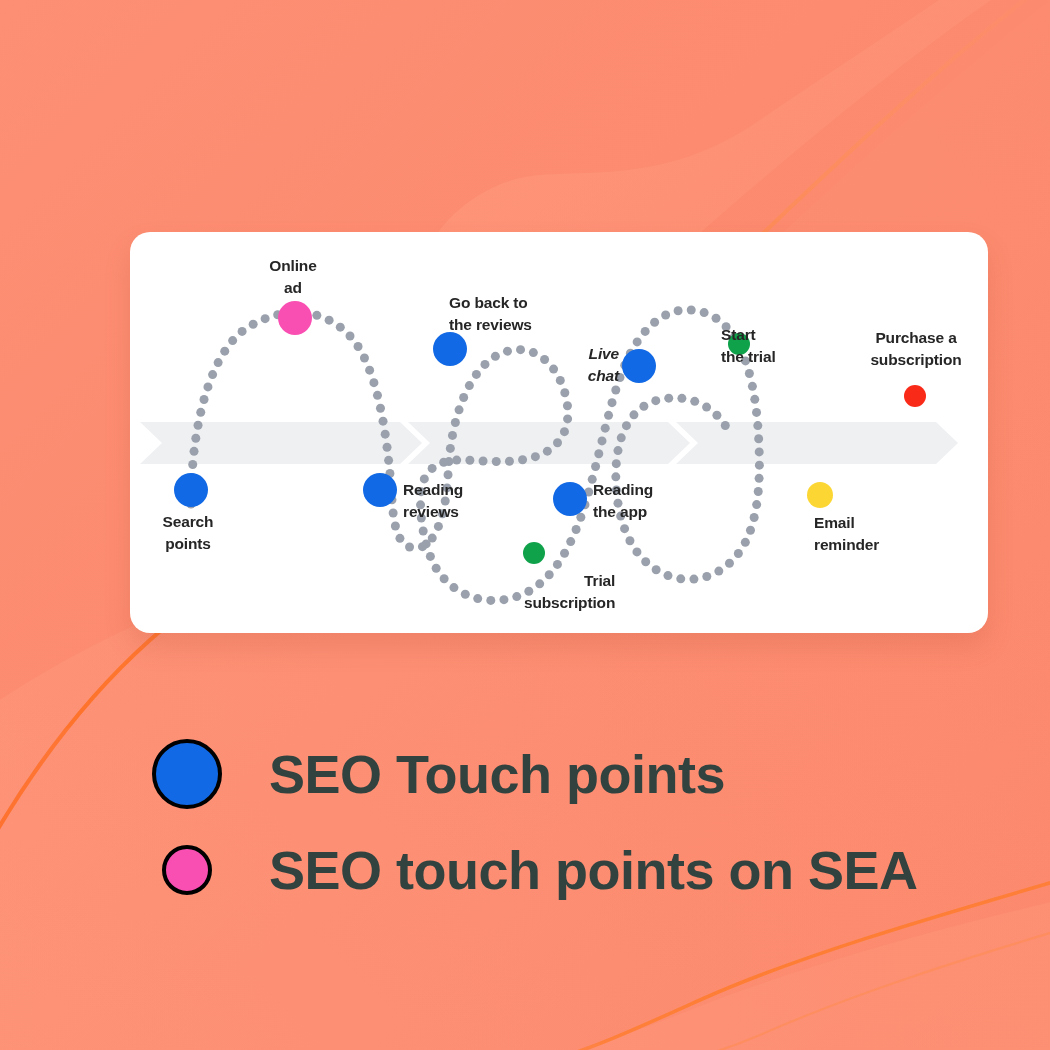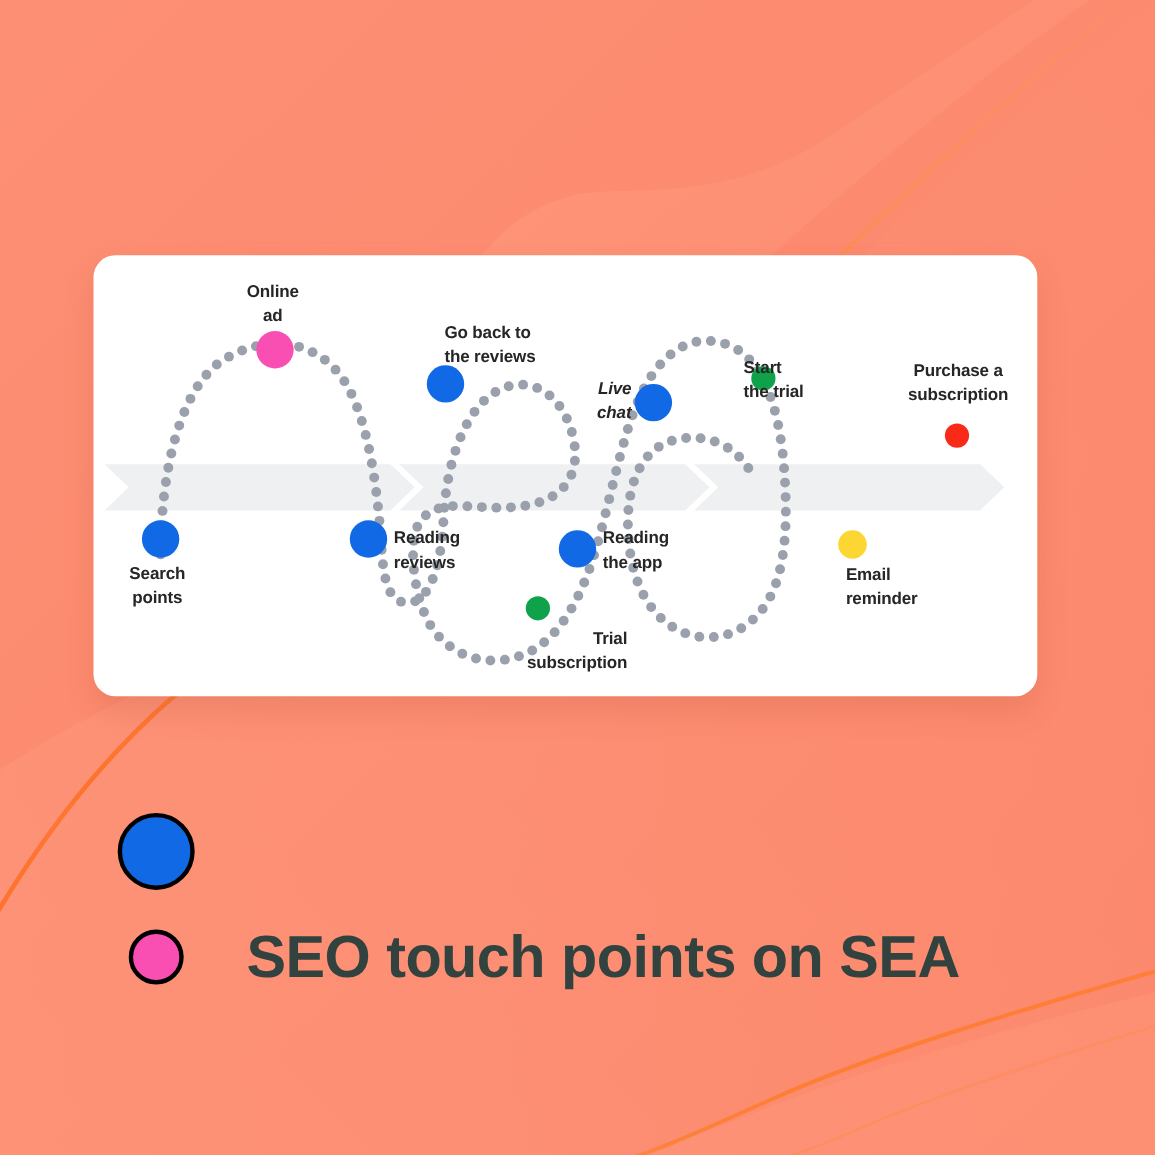--- a/index.html
+++ b/index.html
@@ -3,21 +3,21 @@
 <meta charset="utf-8">
 <style>
   html,body{margin:0;padding:0;}
   body{
     width:1050px;height:1050px;overflow:hidden;
     font-family:"Liberation Sans", sans-serif;
     background:#FD8A70;
     position:relative;
   }
   #bg{position:absolute;inset:0;z-index:0;}
-  #stage{position:absolute;inset:0;z-index:2;}
+  #stage{position:absolute;inset:0;z-index:2;margin-left:45px;}
 
   
   .card{
     position:absolute;left:85px;top:232px;width:858px;height:401px;
     background:#ffffff;border-radius:20px;
     box-shadow:0 14px 26px rgba(180,70,50,0.18);
   }
 
   
   .diagram{position:absolute;left:85px;top:232px;width:858px;height:401px;}
@@ -333,20 +333,21 @@
   <div class="nlabel l" style="left:769px;top:512px;">Email
 reminder</div>
 
   <div class="nlabel c" style="left:871px;top:327px;">Purchase a
 subscription</div>
 
   <div class="legend">
 
     <div class="lrow r1">
       <span class="swatch sw-big" id="sw0" style="background: rgb(18, 105, 229);"></span>
+      <span class="ltext">SEO Touch points</span>
     </div>
 
     <div class="lrow r2">
       <span class="swatch sw-small" id="sw1" style="background: rgb(250, 79, 178);"></span>
       <span class="ltext">SEO touch points on SEA</span>
     </div>
 
   </div>
 
 </div>

